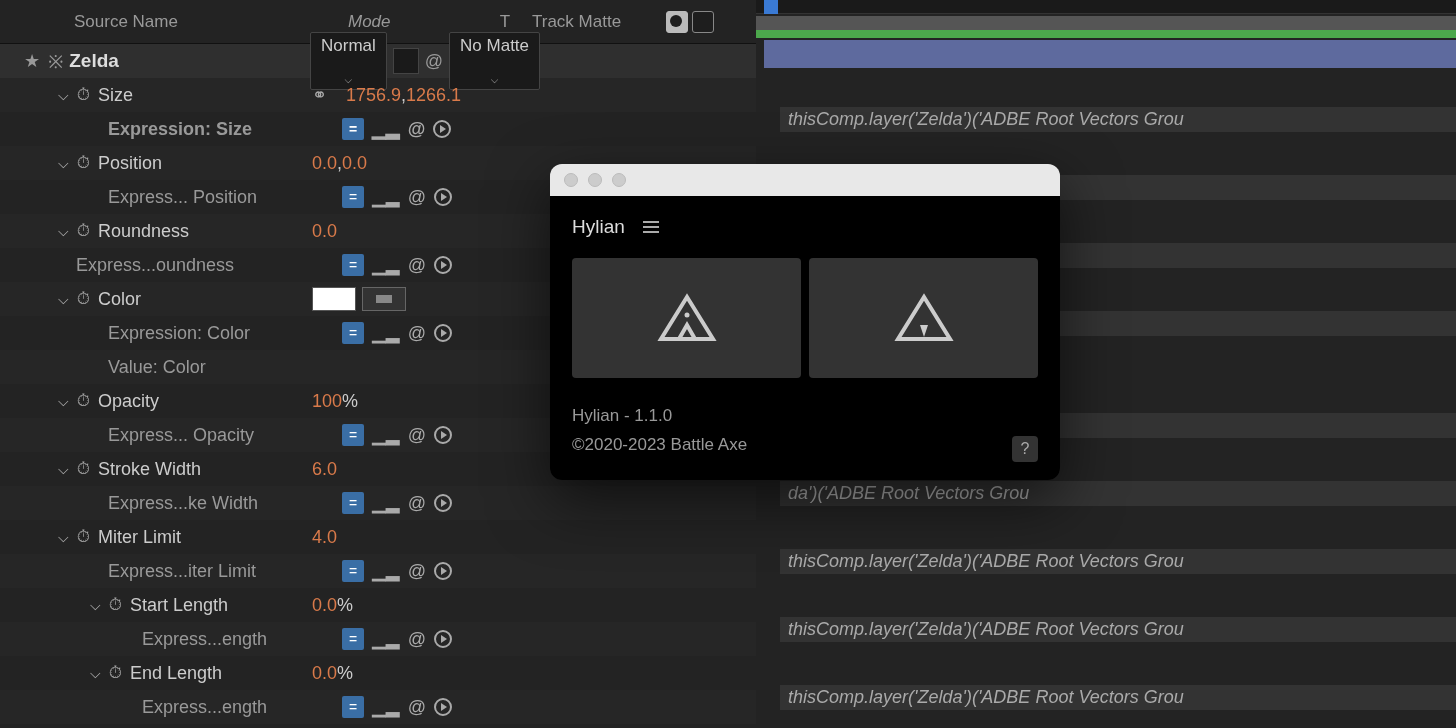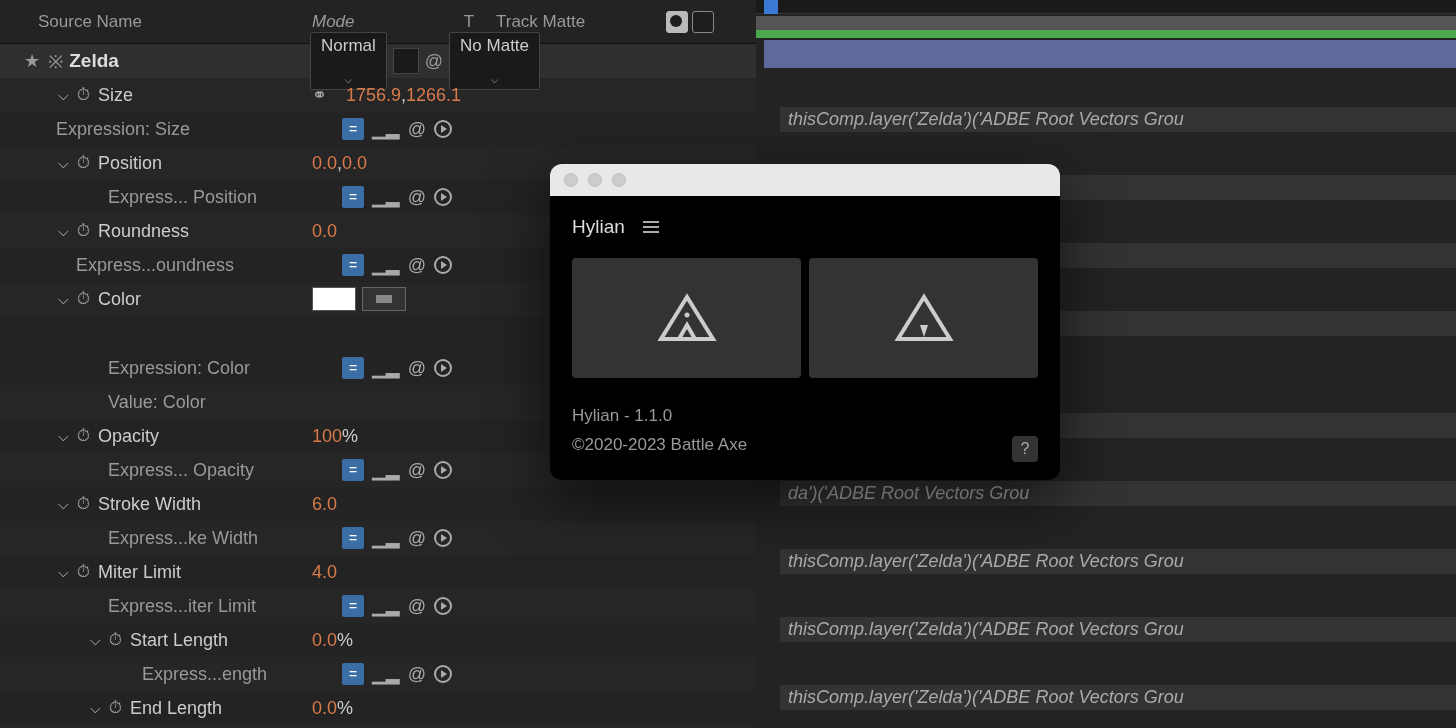--- a/index.html
+++ b/index.html
@@ -1,20 +1,20 @@
 <!DOCTYPE html>
 <html><head>
 <meta charset="utf-8">
 <style>
   * { margin:0; padding:0; box-sizing:border-box; font-family:-apple-system,BlinkMacSystemFont,"Segoe UI",sans-serif; }
   body { background:#1e1e1e; color:#ccc; width:1456px; height:728px; overflow:hidden; position:relative; font-size:17px; }
   
   
   .left-panel { position:absolute; left:0; top:0; width:756px; height:728px; background:#232323; }
-  .header-row { display:flex; align-items:center; height:44px; background:#232323; border-bottom:1px solid #111; }
+  .header-row { display:flex; align-items:center; height:44px; background:#232323; border-bottom:1px solid #111;padding-left:36px; }
   .col-header { color:#999; font-size:17px; }
   .header-name { padding-left:38px; width:300px; }
   .header-mode { padding-left:12px; width:148px;font-style:italic; }
   .header-t { width:42px; text-align:center; }
   .header-matte { padding-left:6px; }
   .header-icons { position:absolute; right:42px; display:flex; gap:4px; }
   .header-icon { width:22px; height:22px; border:1px solid #888; border-radius:3px; background:#1e1e1e; }
   .header-icon.filled { background:#bbb; border-color:#bbb; position:relative;}
   .header-icon.filled::after{content:''; position:absolute; left:3px; top:3px; width:12px; height:12px; background:#1e1e1e; border-radius:50%;}
   
@@ -112,21 +112,21 @@
   </div>
 
   <div id="props-container">
       <div class="prop-row" style="padding-left: 50px;">
         <span class="twirl">⌵</span>
         <span class="stopwatch">⏱</span>
         <span class="prop-label">Size</span>
         <span class="link-icon">⚭</span>
         <span class="prop-value" style="left:346px;">1756.9<span class="comma">,</span>1266.1</span>
       </div>
-      <div class="expr-row" style="padding-left: 56px;">
+      <div class="expr-row" style="padding-left: 108px; font-weight: bold;">
         <span class="expr-label">Expression: Size</span>
         <span class="expr-icons">
           <span class="eq-icon">=</span>
           <span class="mini-icon">▁▂</span>
           <span class="mini-icon">@</span>
           <span class="play-icon"></span>
         </span>
       </div>
       <div class="prop-row" style="padding-left: 50px;">
         <span class="twirl">⌵</span>
@@ -158,21 +158,21 @@
           <span class="play-icon"></span>
         </span>
       </div>
       <div class="prop-row" style="padding-left: 50px;">
         <span class="twirl">⌵</span>
         <span class="stopwatch">⏱</span>
         <span class="prop-label">Color</span>
         <span class="color-swatch"></span>
         <span class="color-picker"></span>
       </div>
-      <div class="expr-row" style="padding-left: 108px; margin-top: 35px;">
+      <div class="expr-row" style="padding-left: 108px;">
         <span class="expr-label">Expression: Color</span>
         <span class="expr-icons">
           <span class="eq-icon">=</span>
           <span class="mini-icon">▁▂</span>
           <span class="mini-icon">@</span>
           <span class="play-icon"></span>
         </span>
       </div>
       <div class="expr-row" style="padding-left: 108px;">
         <span class="expr-label">Value: Color</span>

